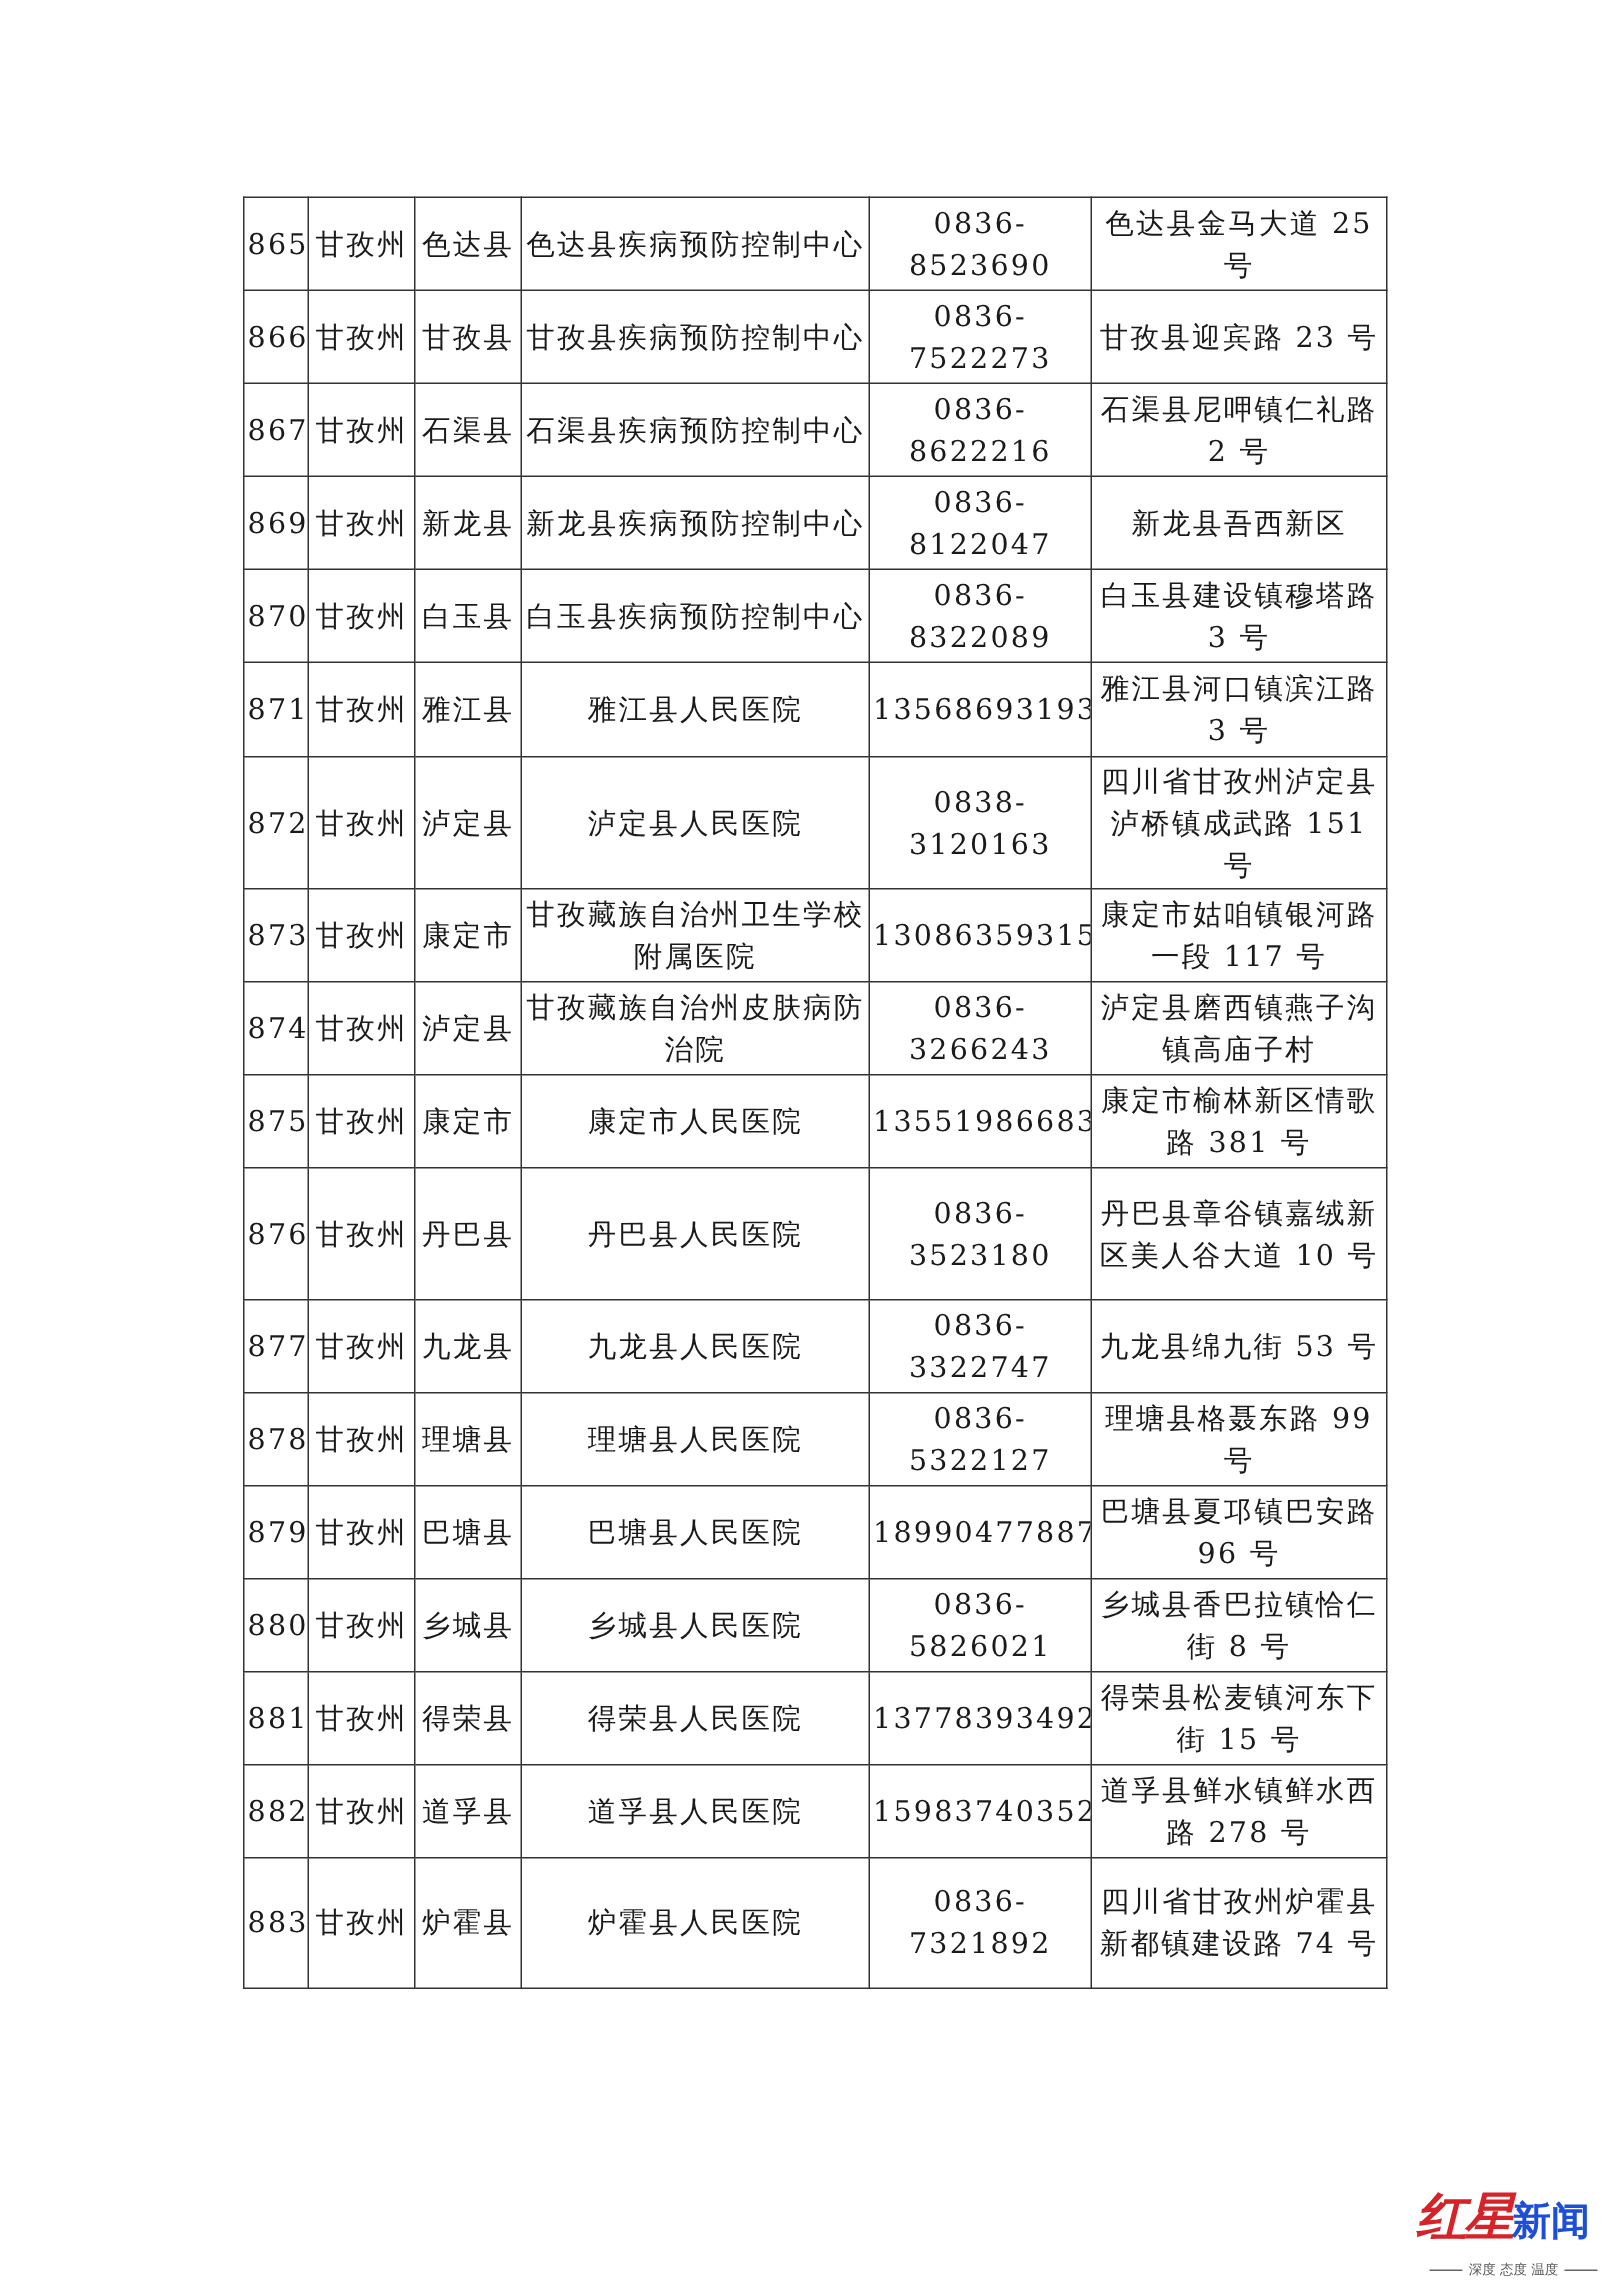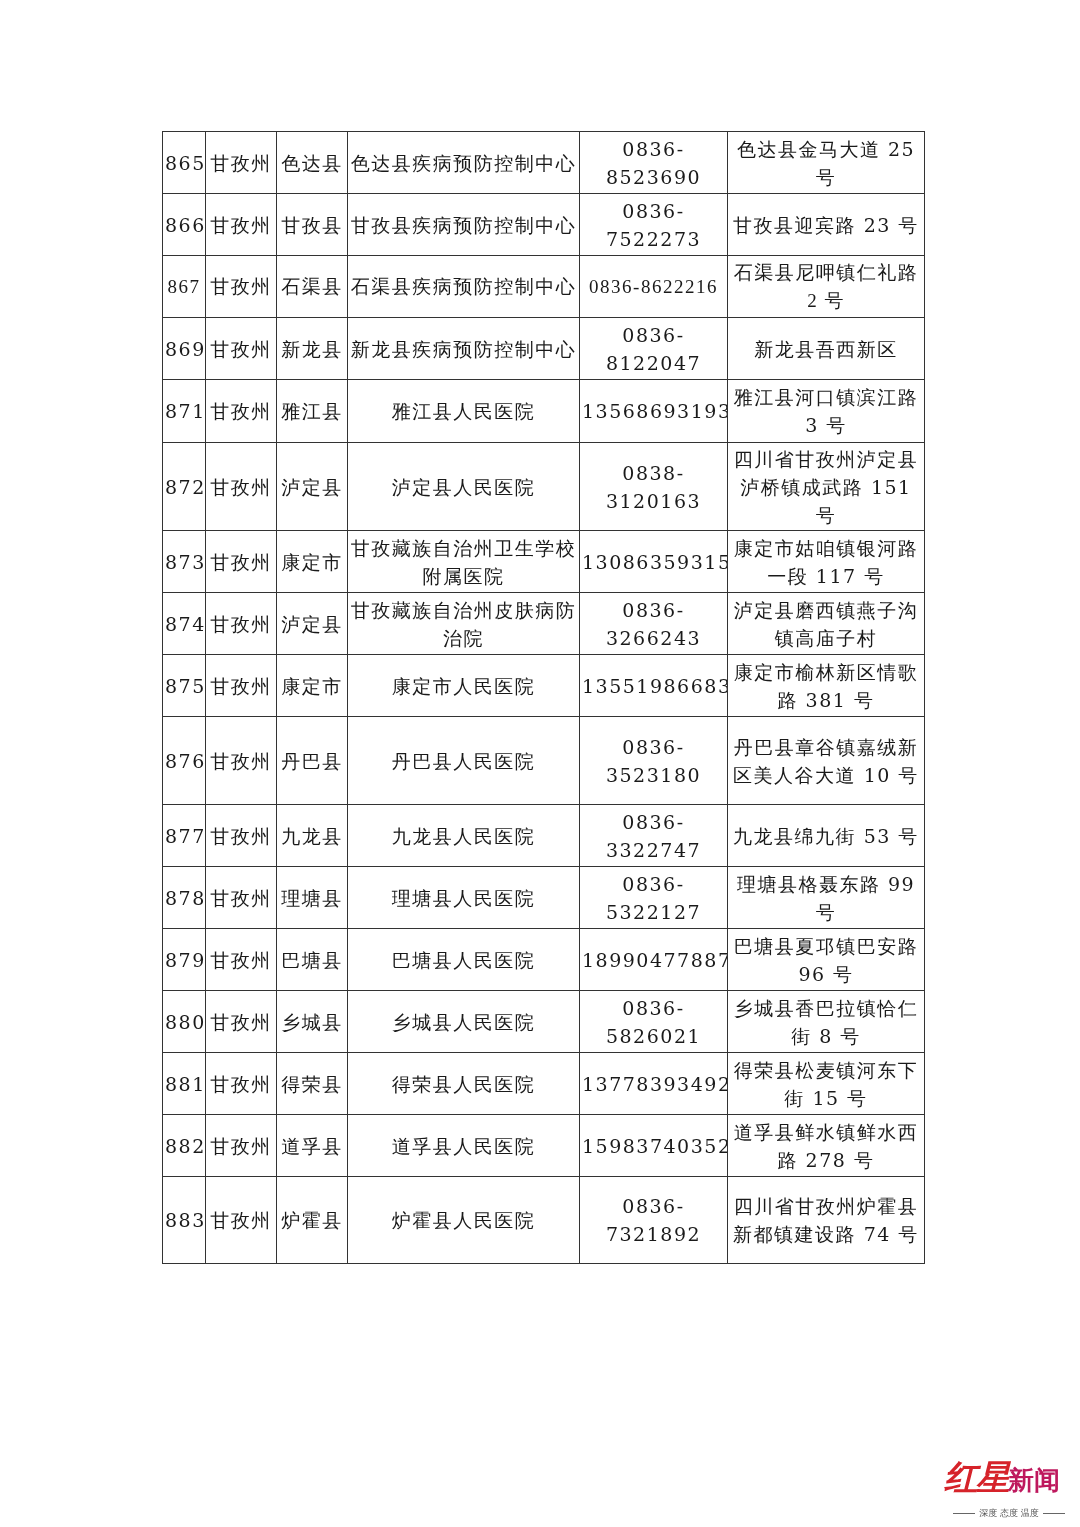--- a/index.html
+++ b/index.html
@@ -13,21 +13,21 @@
   td.c-no { width: 38px; letter-spacing: 0.5px; padding: 0; }
   td.c-pref { width: 66px; padding: 0; letter-spacing: 0px; }
   td.c-county { width: 66px; padding: 0; letter-spacing: 0px; }
   td.c-name { width: 227px; }
   td.c-phone { width: 143px; letter-spacing: 1.2px; }
   td.c-addr { width: 192px; letter-spacing: 1.5px; }
   .watermark { position: absolute; left: 944px; top: 1455px; width: 130px; height: 65px; }
   .wm-main { position: absolute; left: 0; top: 0; white-space: nowrap; }
   .wm-hong { color: #d6232a; font-size: 34px; font-weight: bold; font-style: italic;
              font-family: "DejaVu Serif", serif; letter-spacing: -2px; }
-  .wm-news { color: #be185d; font-size: 26px; font-weight: bold; font-family: "DejaVu Serif", serif; }
+  .wm-news { color: #1d4ed8; font-size: 26px; font-weight: bold; font-family: "DejaVu Serif", serif; }
   .wm-tag { position: absolute; left: 0; top: 52px; width: 130px; font-size: 9px; color: #555;
             font-family: "DejaVu Sans", sans-serif; text-align: center; white-space: nowrap; }
   .wm-tag::before, .wm-tag::after { content: ""; display: inline-block; width: 22px; height: 1px;
             background: #666; vertical-align: middle; margin: 0 4px; }
 </style>
 </head>
 <body>
 
 <div class="page">
   <table class="grid">
@@ -41,35 +41,43 @@
           <td class="c-addr">色达县金马大道 25 号</td>
         </tr>
         <tr style="height: 62px;">
           <td class="c-no">866</td>
           <td class="c-pref">甘孜州</td>
           <td class="c-county">甘孜县</td>
           <td class="c-name">甘孜县疾病预防控制中心</td>
           <td class="c-phone">0836-7522273</td>
           <td class="c-addr">甘孜县迎宾路 23 号</td>
         </tr>
-        <tr style="height: 62px; font-family: Liberation Serif, serif;">
+        <tr style="height: 62px;">
           <td class="c-no">867</td>
           <td class="c-pref">甘孜州</td>
           <td class="c-county">石渠县</td>
           <td class="c-name">石渠县疾病预防控制中心</td>
           <td class="c-phone">0836-8622216</td>
           <td class="c-addr">石渠县尼呷镇仁礼路 2 号</td>
         </tr>
         <tr style="height: 62px;">
           <td class="c-no">869</td>
           <td class="c-pref">甘孜州</td>
           <td class="c-county">新龙县</td>
           <td class="c-name">新龙县疾病预防控制中心</td>
           <td class="c-phone">0836-8122047</td>
           <td class="c-addr">新龙县吾西新区</td>
+        </tr>
+        <tr style="height: 62px;">
+          <td class="c-no">870</td>
+          <td class="c-pref">甘孜州</td>
+          <td class="c-county">白玉县</td>
+          <td class="c-name">白玉县疾病预防控制中心</td>
+          <td class="c-phone">0836-8322089</td>
+          <td class="c-addr">白玉县建设镇穆塔路 3 号</td>
         </tr>
         <tr style="height: 63px;">
           <td class="c-no">871</td>
           <td class="c-pref">甘孜州</td>
           <td class="c-county">雅江县</td>
           <td class="c-name">雅江县人民医院</td>
           <td class="c-phone">13568693193</td>
           <td class="c-addr">雅江县河口镇滨江路 3 号</td>
         </tr>
         <tr style="height: 88px;">

